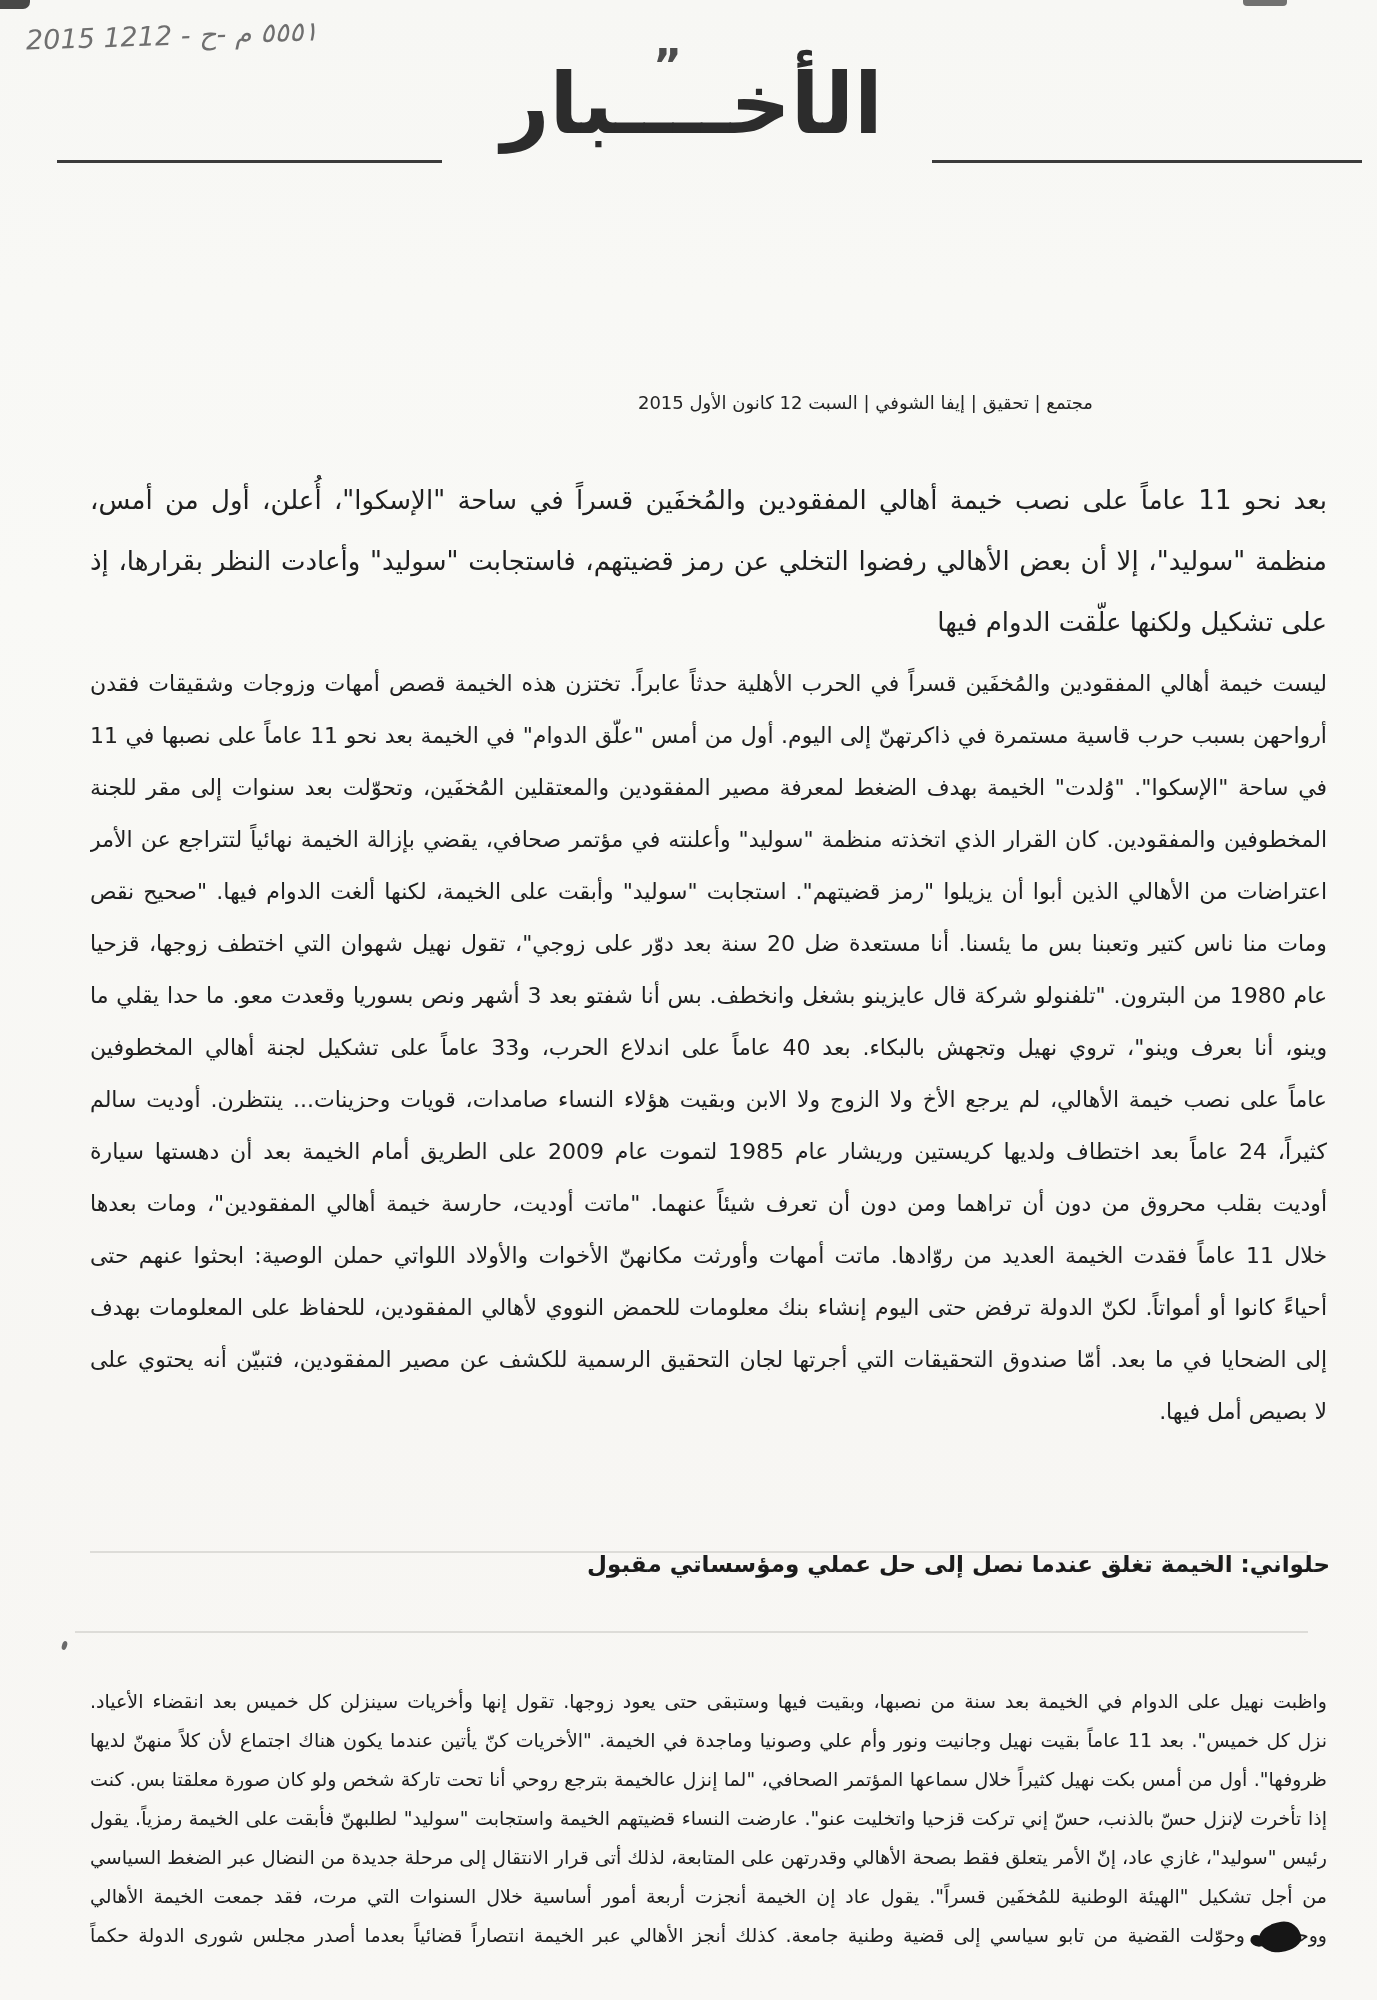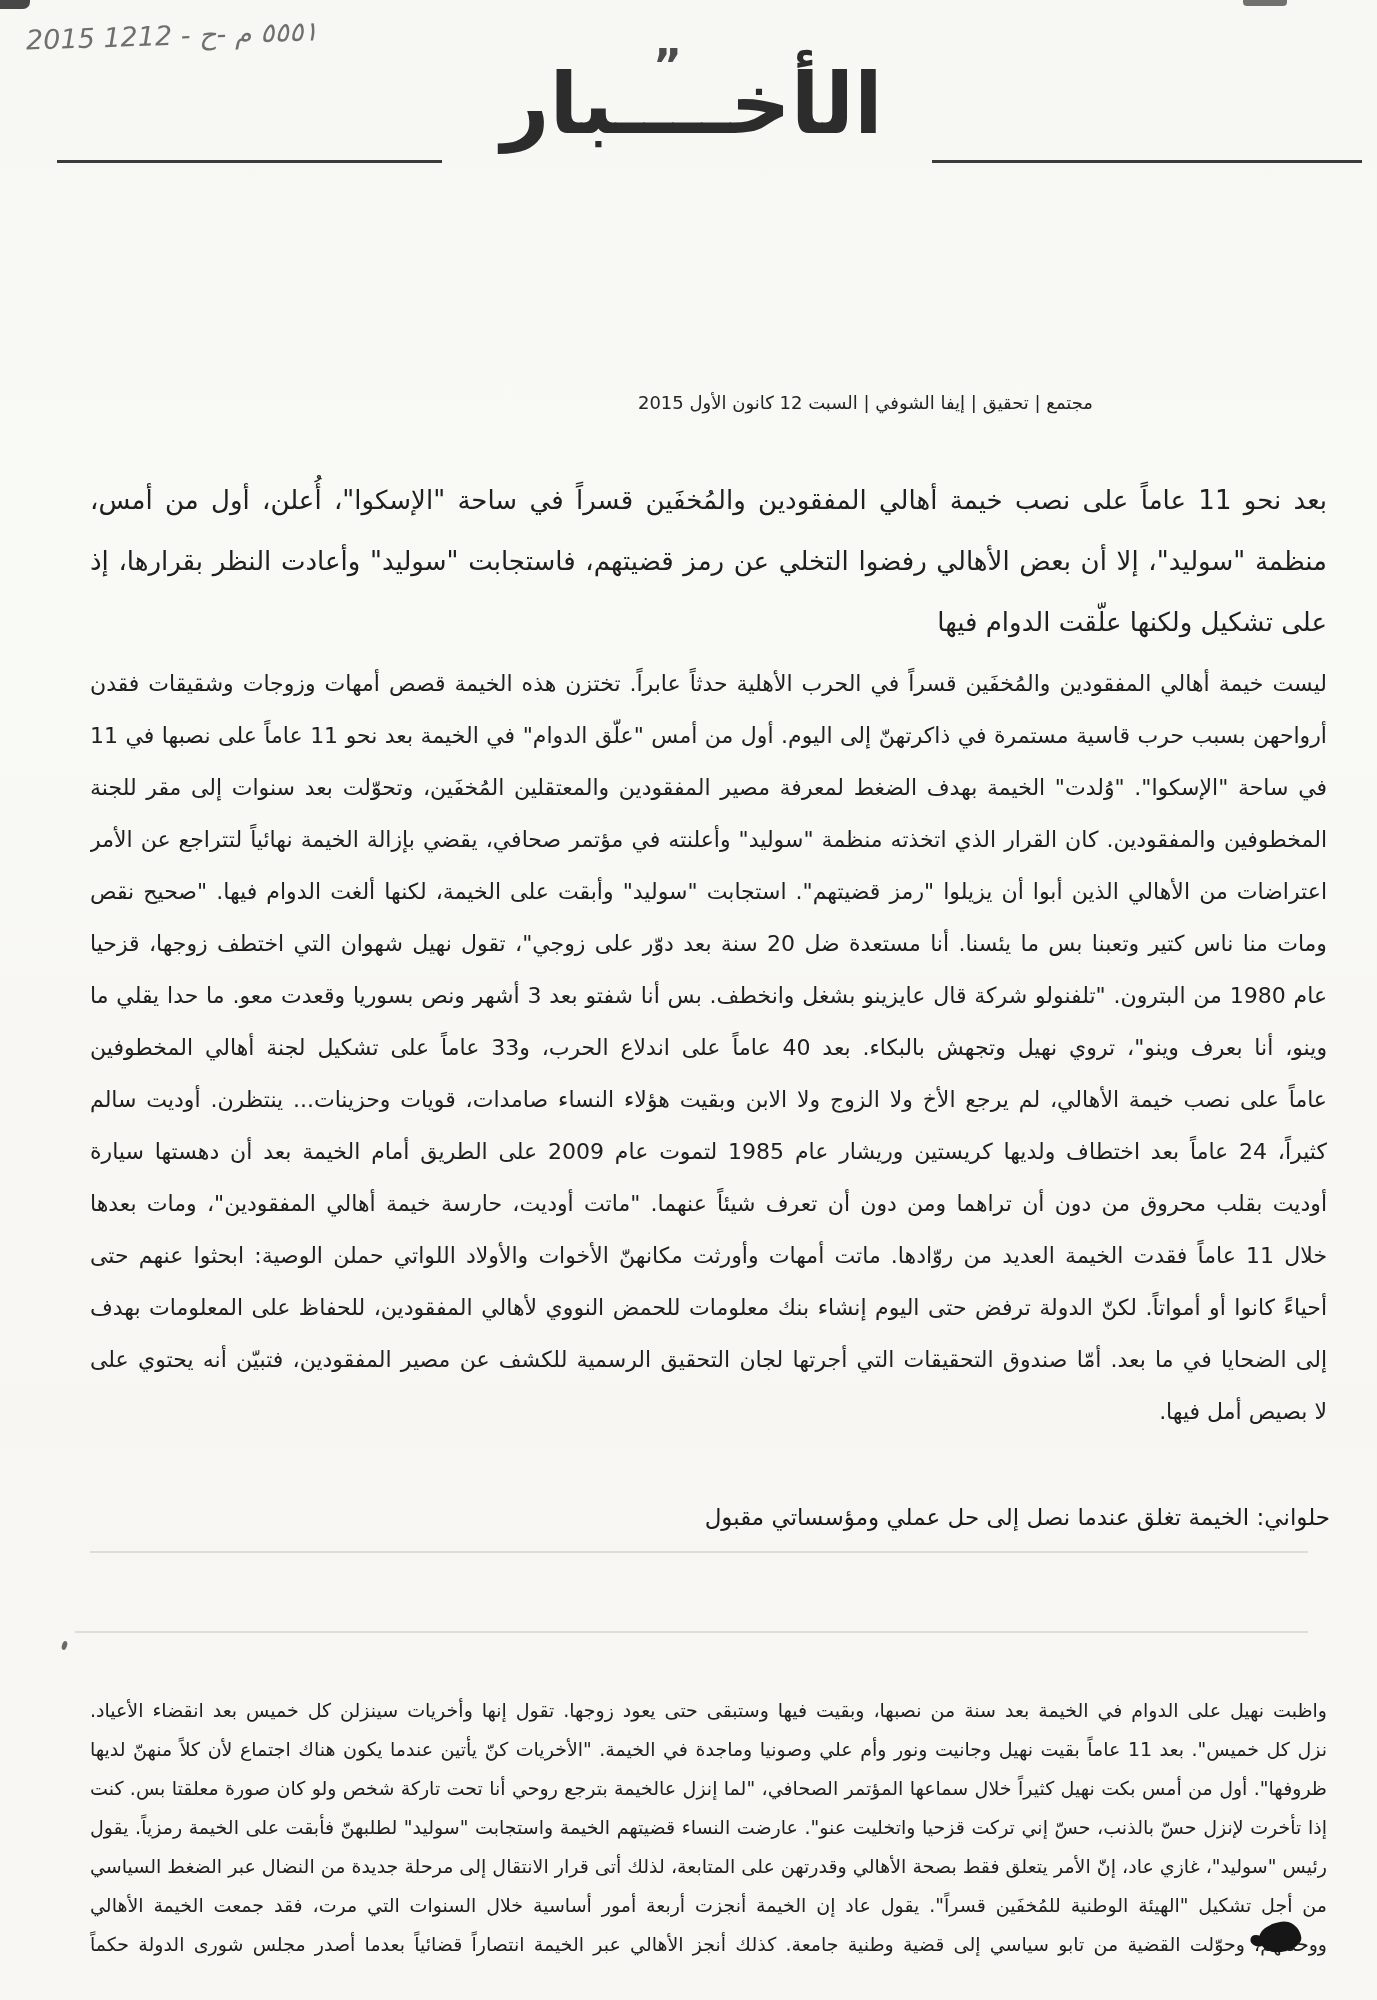--- a/index.html
+++ b/index.html
@@ -55,30 +55,30 @@
   .para{position:absolute;left:90px;right:50px;direction:rtl;color:#202020;}
   .line{
     direction:rtl;text-align:justify;text-align-last:justify;
     overflow:hidden;white-space:normal;
   }
   .line.end{text-align-last:right;}
   .intro{top:470px;font-size:26px;}
   .intro .line{height:61px;line-height:61px;}
   .body1{top:658px;font-size:22px;}
   .body1 .line{height:52px;line-height:52px;}
-  .body2{top:1682px;font-size:19px;margin-top:9px;}
+  .body2{top:1682px;font-size:19px;}
   .body2 .line{height:39px;line-height:39px;}
   
   .rule-light{position:absolute;height:2px;background:#dddcd8;}
   .rl1{left:90px;top:1551px;width:1218px;}
   .rl2{left:75px;top:1631px;width:1233px;}
   .subheading{
-    position:absolute;right:47px;top:1504px;
+    position:absolute;right:47px;top:1551px;
     direction:rtl;
-    font-size:23px;font-weight:normal;color:#1b1b1b;white-space:nowrap;
+    font-size:23px;font-weight:bold;color:#1b1b1b;white-space:nowrap;
   }
   
   .ink-blot{
     position:absolute;left:1259px;top:1922px;width:42px;height:30px;
     background:#161616;
     border-radius:62% 44% 56% 50% / 52% 64% 42% 55%;
     transform:rotate(-8deg);
   }
   .ink-blot::after{
     content:"";position:absolute;left:-9px;top:10px;width:14px;height:11px;

